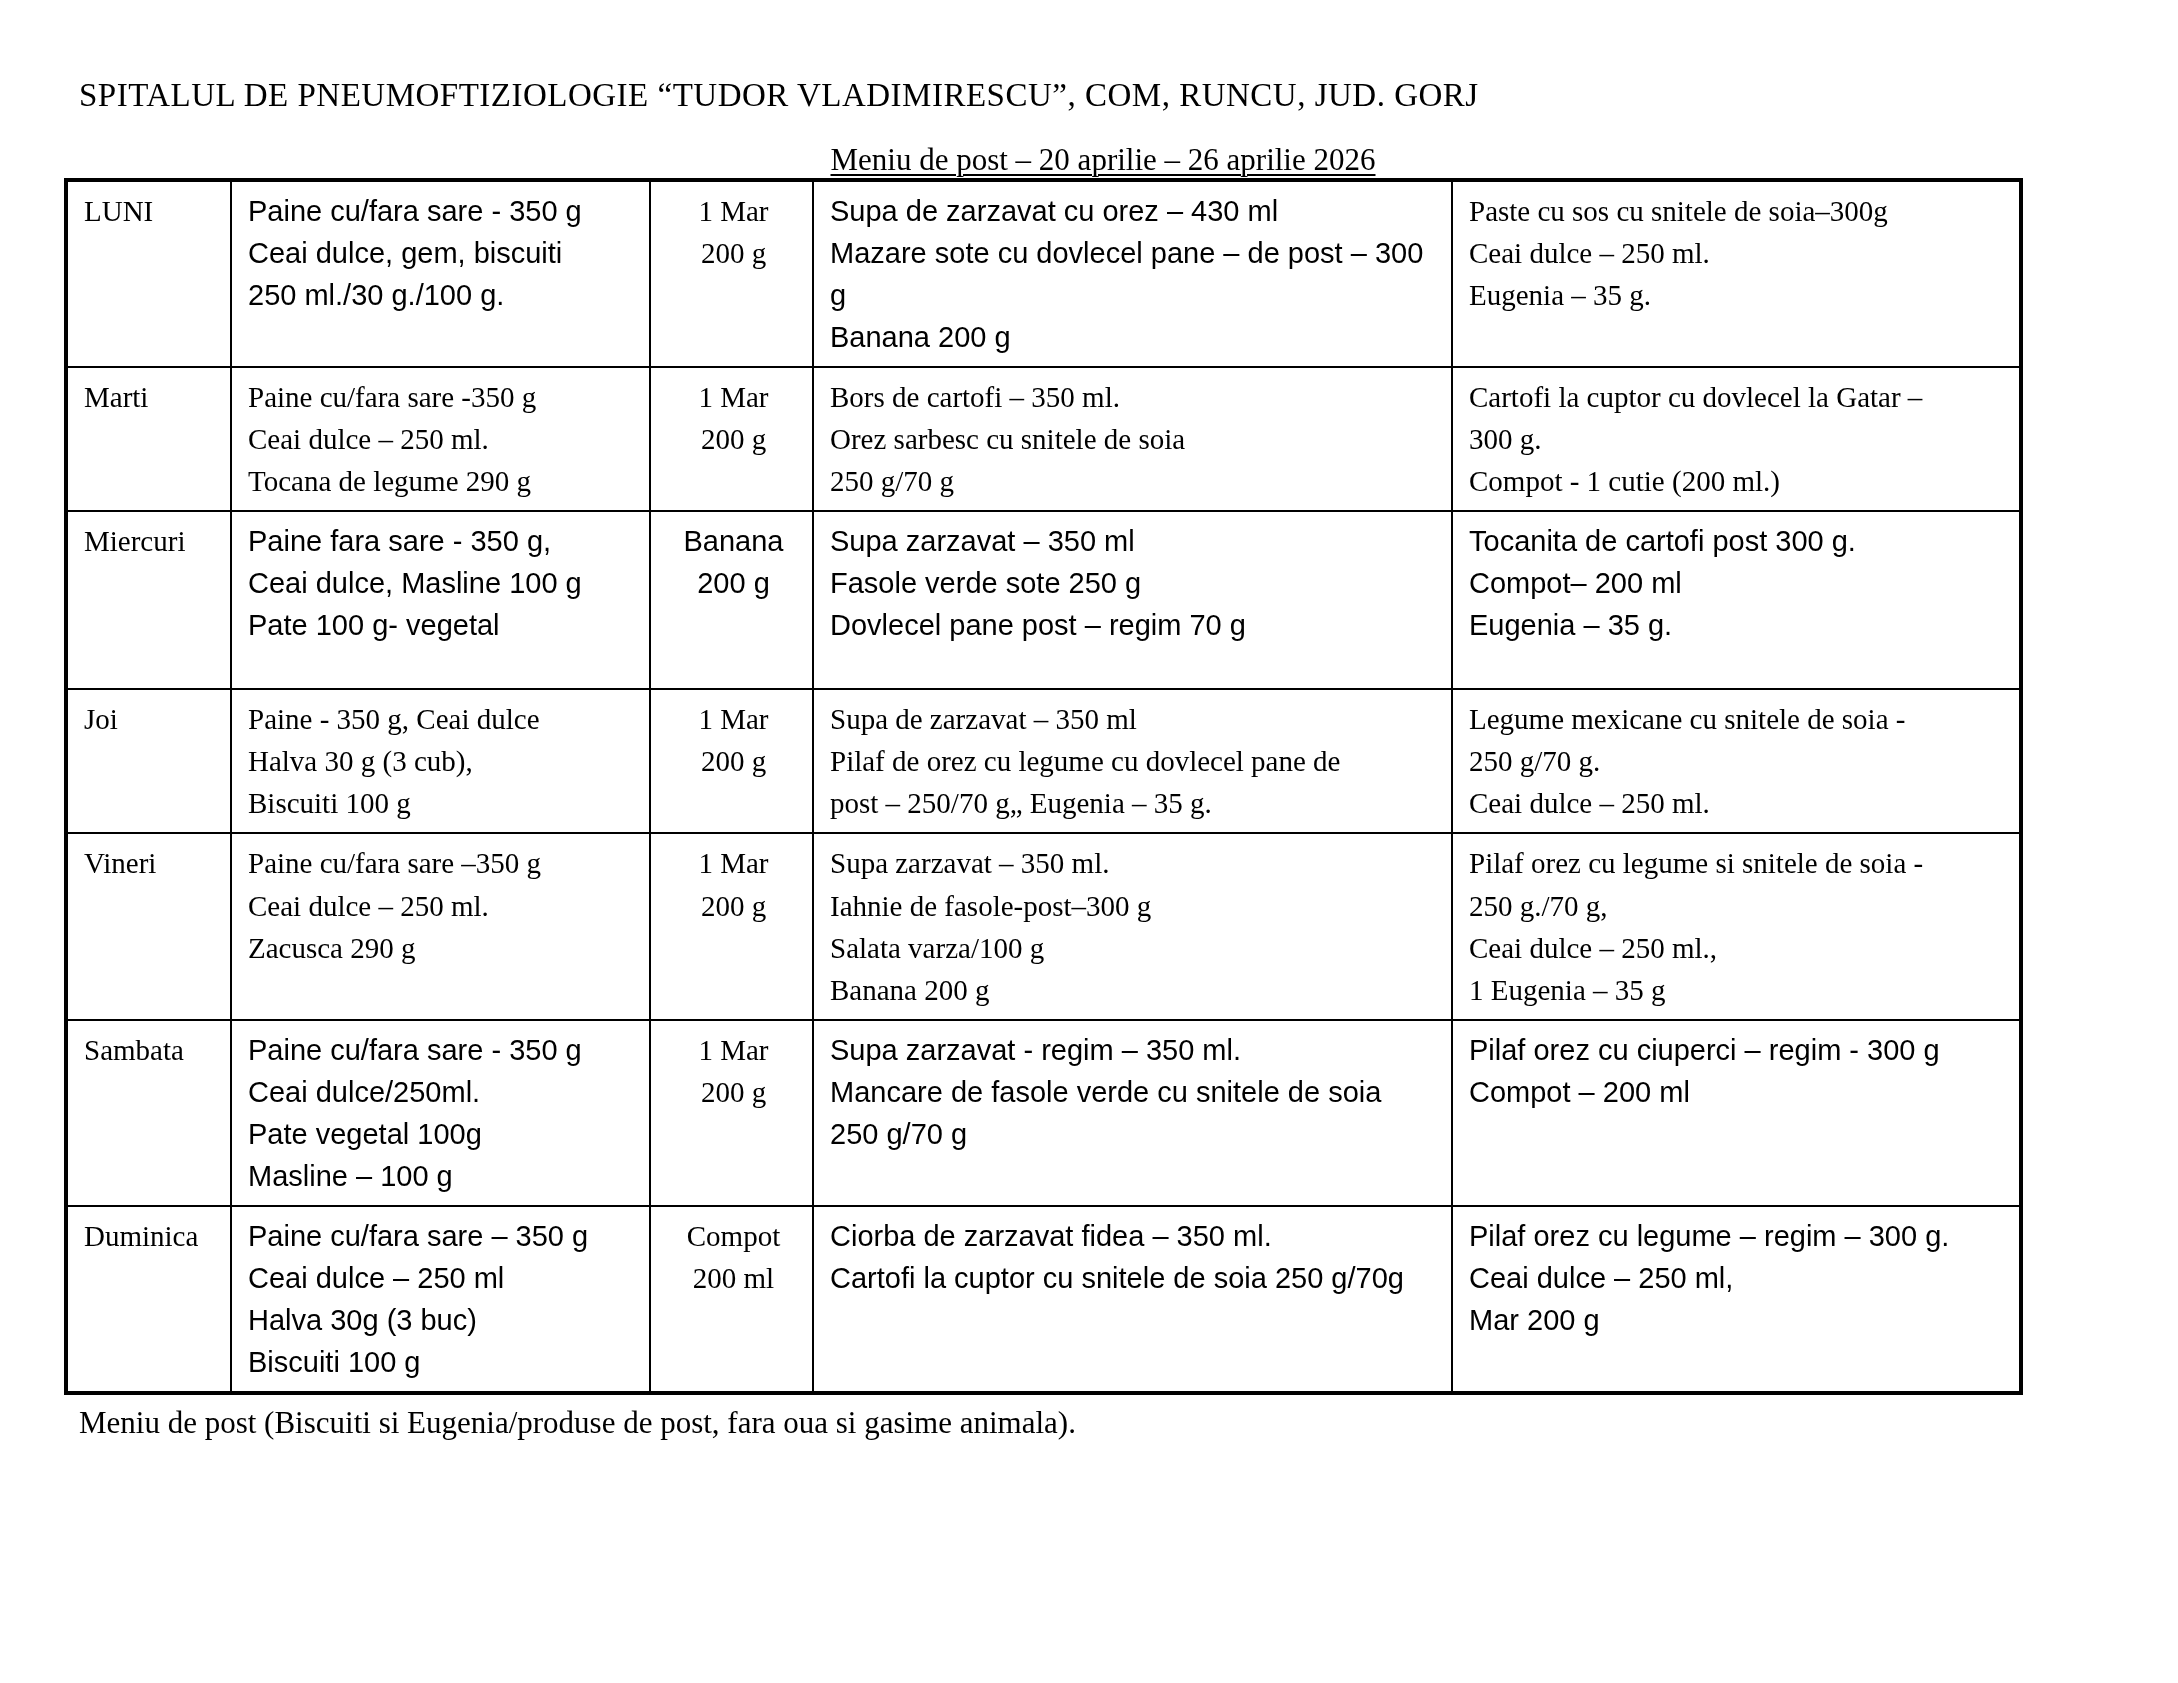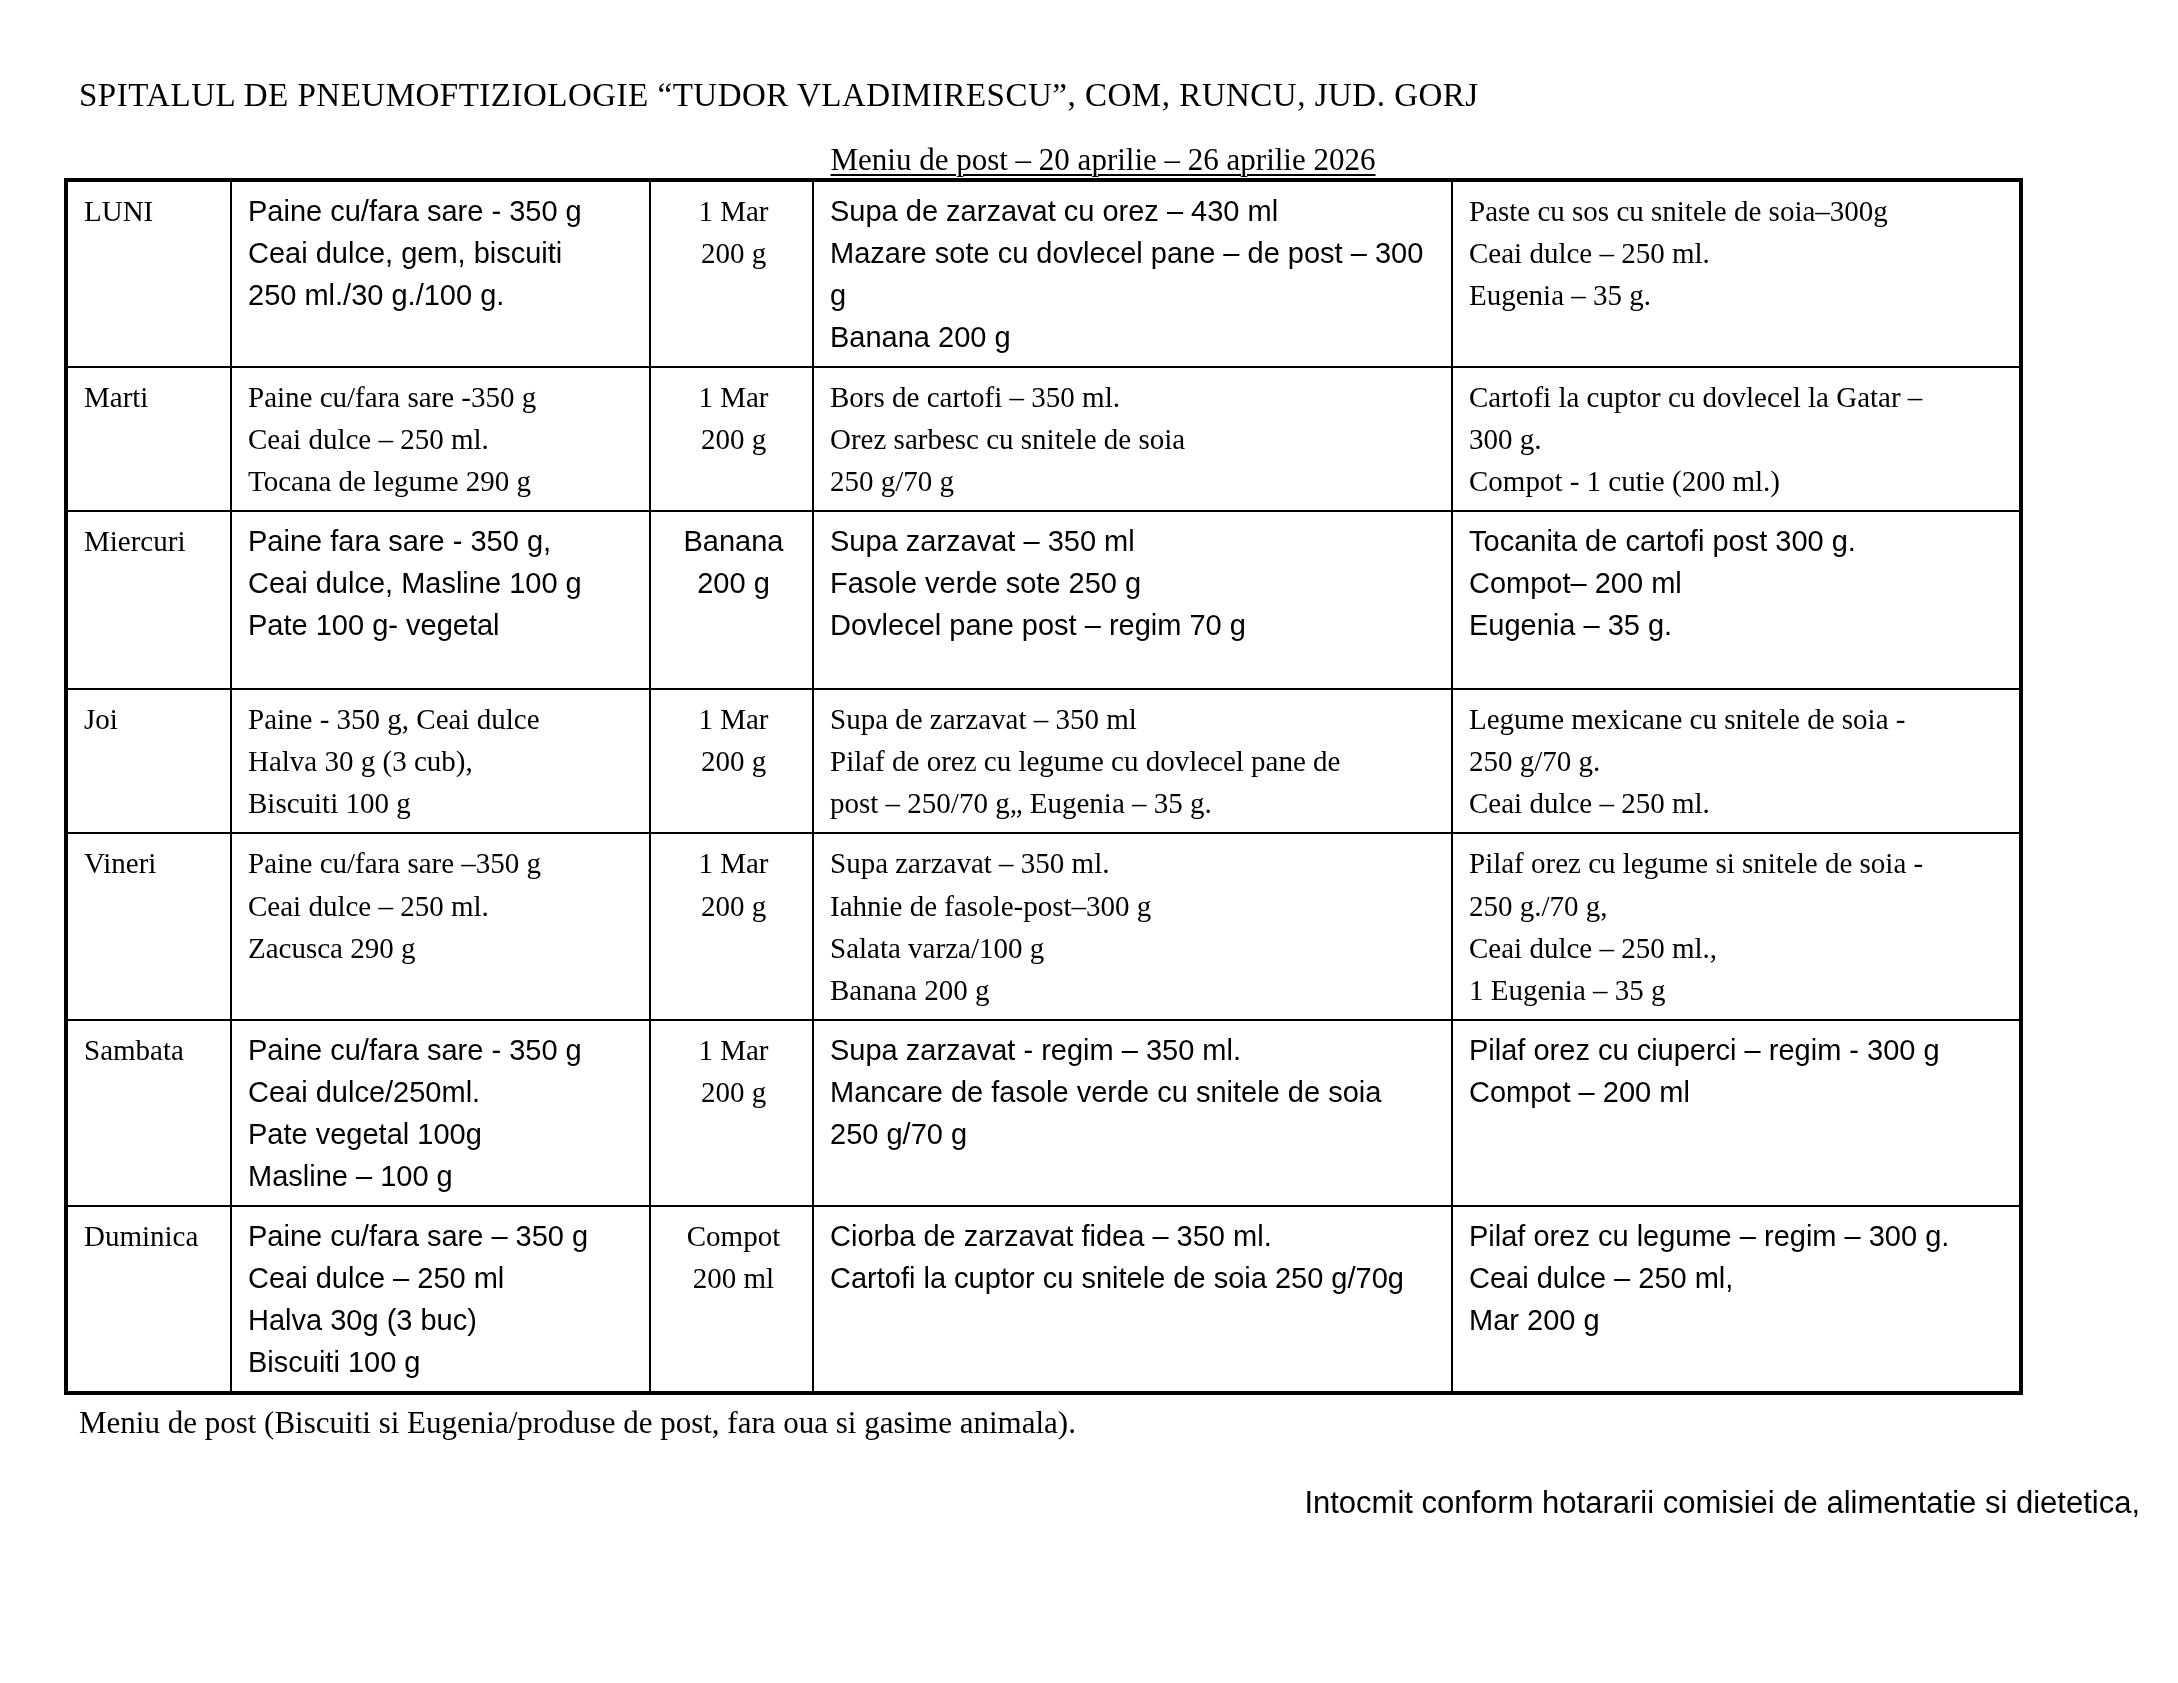--- a/index.html
+++ b/index.html
@@ -207,15 +207,14 @@
     <td class="sans">Pilaf orez cu legume – regim – 300 g.
 Ceai dulce – 250 ml,
 Mar 200 g</td>
   </tr>
 </tbody>
   </table>
 
 <div class="footnote serif">Meniu de post (Biscuiti si Eugenia/produse de post, fara oua si gasime animala).</div>
 
 <div class="signature sans">
-  <div class="sig-line1">Intocmit conform hotararii comisiei de alimentatie si dietetica,</div>
 </div>
 
 
 </body></html>

